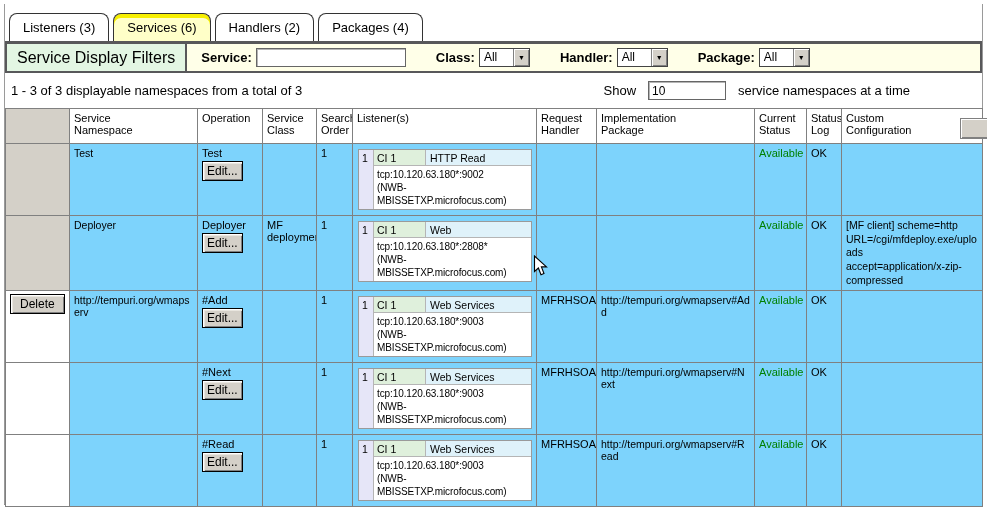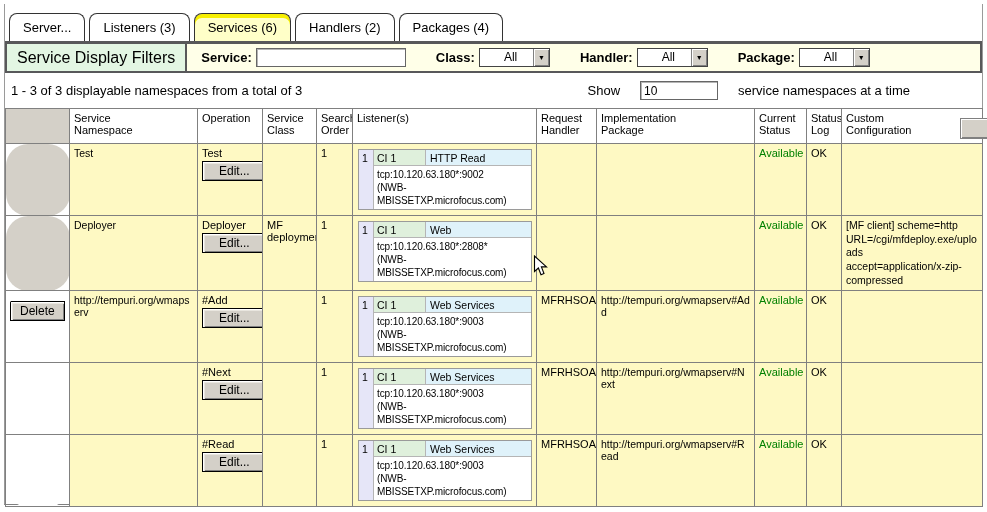--- a/index.html
+++ b/index.html
@@ -26,73 +26,72 @@
 
   
   .filterbar { border:2px solid #58585a; border-top-width:1px; background:#FFFFE8; height:30px;
                display:flex; align-items:center; }
   .filter-panel-label { background:#E3F6E3; border-right:2px solid #58585a; height:100%;
                         display:flex; align-items:center; padding:0 10px; font-size:16px; }
   .flabel { font-weight:bold; font-size:13px; margin:0 4px 0 14px; }
   .txt { border:1px solid #666; box-shadow:inset 1px 1px 0 #b5b5b5; height:19px; font-size:12px;
          padding:0 3px; font-family:"Liberation Sans",sans-serif; background:#fff; }
   .txt.service { width:150px; }
-  .dd { display:inline-flex; border:1px solid #444; background:#fff; height:19px; align-items:stretch;padding-left:20px; }
+  .dd { display:inline-flex; border:1px solid #444; background:#fff; height:19px; align-items:stretch; }
   .dd-value { padding:1px 4px 0; font-size:12px; min-width:33px; }
   .dd-btn { width:16px; background:#D4D0C8; border-left:1px solid #808080;
             box-shadow: inset 1px 1px 0 #fff, inset -1px -1px 0 #808080;
             display:flex; align-items:center; justify-content:center; font-size:7px; color:#000; cursor:pointer; }
 
   
   .pagerow { height:35px; display:flex; align-items:center; font-size:13px; padding:0 6px; }
   .pager-summary { flex:1; }
-  .show-group { display:flex; align-items:center; gap:20px; margin-right:66px;margin-left:40px; }
+  .show-group { display:flex; align-items:center; gap:12px; margin-right:66px;margin-left:40px; }
   .txt.show { width:78px; }
   .edge-btn { position:absolute; right:-8px; top:114px; width:30px; height:21px; background:#D4D0C8;
               border:1px solid #808080; box-shadow: inset 1px 1px 0 #fff, inset -1px -1px 0 #808080; }
 
   
   table.svc { border-collapse:collapse; table-layout:fixed; width:977px; }
   .svc th, .svc td { border:1px solid #808080; vertical-align:top; font-size:11px; font-weight:normal;
                      text-align:left; padding:3px 4px; overflow:hidden; }
   .svc th { background:#fff; white-space:pre-line; height:35px; }
-  .svc td { background:#fef9c3; }
-  td.action { background:#fff; text-align:left; padding-top:10px;border-radius:22px; }
+  .svc td { background:#7dd3fc; }
+  td.action { background:#fff; text-align:left; padding-top:3px; }
   td.action.gray { background:#D4D0C8; }
   th.action-h { background:#D4D0C8; }
   td.ns, td.impl { font-size:10.5px; word-wrap:break-word; }
   td.cfg { font-size:10.5px; white-space:pre-line; word-wrap:break-word; line-height:1.3; }
   td.status { color:#008000; }
   .op-name { font-size:11px; margin-bottom:2px; }
 
   .btn { background:#D4D0C8; border:1px solid #000;
          box-shadow: inset 1px 1px 0 #fff, inset 2px 2px 0 #e9e6df, inset -1px -1px 0 #808080;
          font-family:"Liberation Sans",sans-serif; font-size:12px; padding:2px 9px; cursor:pointer; }
-  .btn.edit { padding:2px 16px; font-size:12px; }
+  .btn.edit { padding:2px 4px; font-size:12px; }
 
   
   .lbox { display:flex; border:1px solid #9a9a9a; background:#fff; margin:2px 1px; width:174px; }
   .lb-num { width:15px; background:#E6E6F8; border-right:1px solid #b5b5b5; font-size:10.5px; padding:2px 0 0 3px; }
   .lb-main { flex:1; display:flex; flex-direction:column; }
   .lb-head { display:flex; border-bottom:1px solid #b5b5b5; font-size:10.5px; }
   .lb-class { width:52px; background:#DFF0DC; padding:2px 3px 1px; border-right:1px solid #b5b5b5; }
   .lb-name { flex:1; background:#DFF2FA; padding:2px 4px 1px; }
   .lb-addr { font-size:10px; padding:2px 3px; line-height:1.3; letter-spacing:-0.1px; }
 
   
   .cursor { position:absolute; left:533px; top:255px; pointer-events:none; }
 </style>
 </head>
 <body>
 
 <div id="frame">
 
 
   <div class="tabstrip">
-    <span class="tab">Server...</span>
     <span class="tab">Listeners (3)</span>
     <span class="tab active">Services (6)</span>
     <span class="tab">Handlers (2)</span>
     <span class="tab">Packages (4)</span>
   </div>
 
   <div class="filterbar">
     <div class="filter-panel-label">Service Display Filters</div>
     <span class="flabel">Service:</span>
     <input class="txt service" value="" style="">

